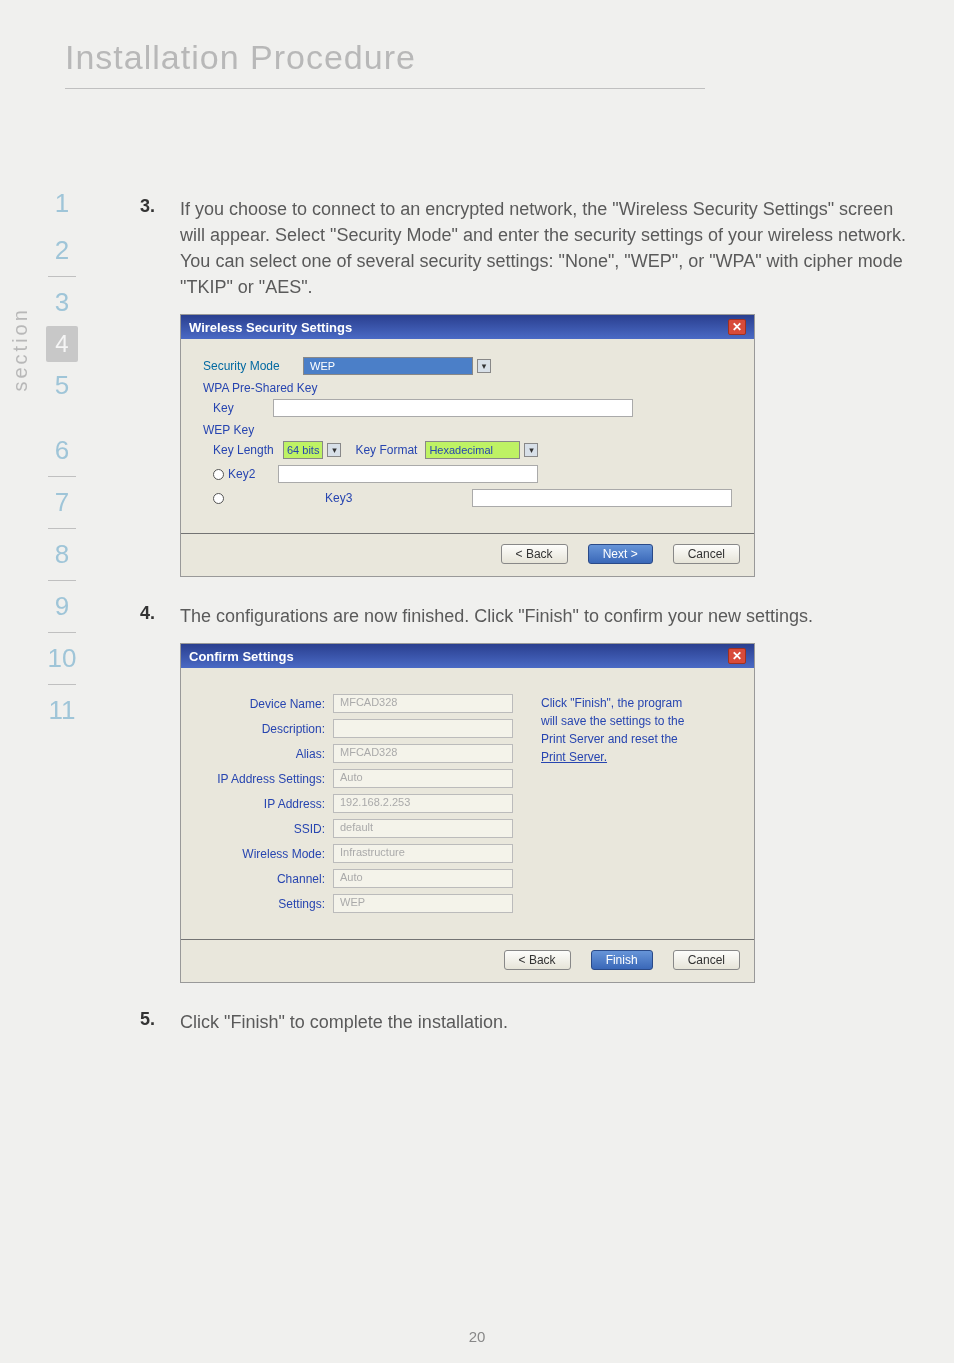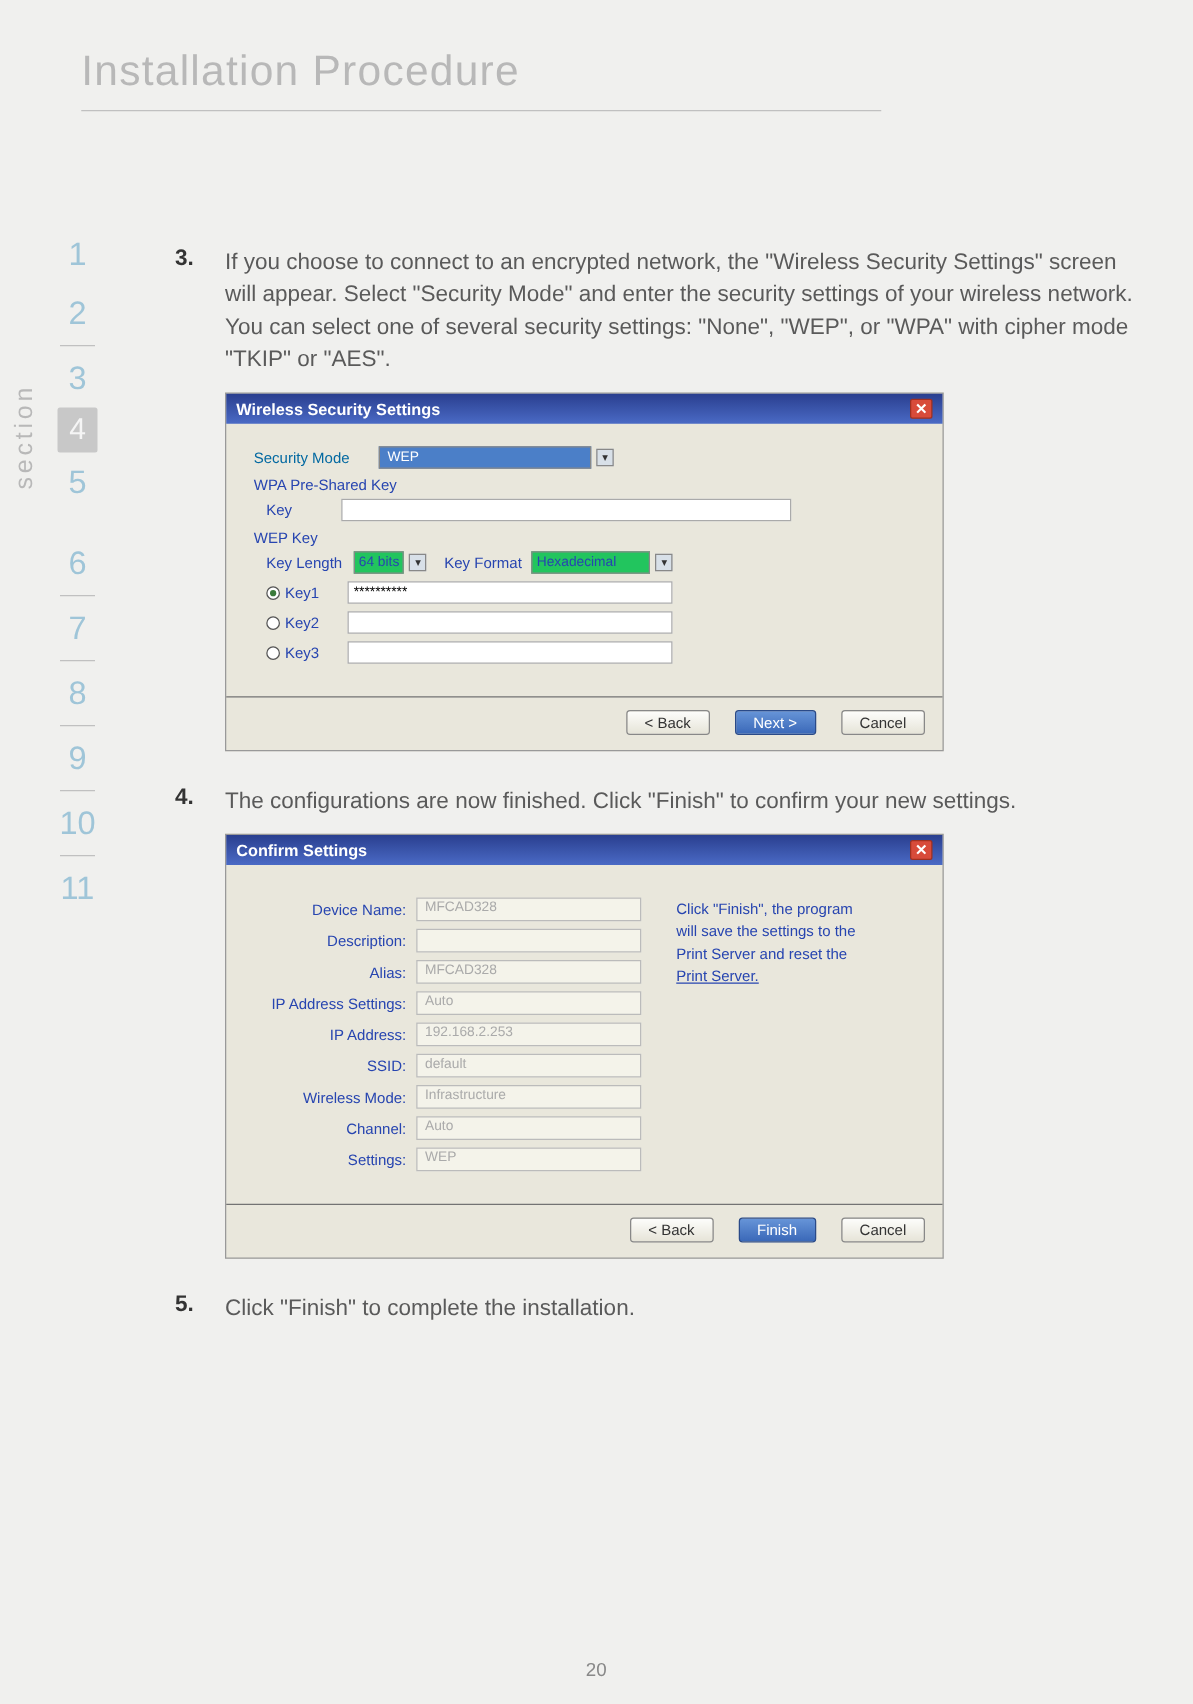--- a/index.html
+++ b/index.html
@@ -166,21 +166,21 @@
     width: 14px;
     height: 14px;
     display: inline-flex;
     align-items: center;
     justify-content: center;
     font-size: 9px;
     margin-left: 4px;
     border: 1px solid #888;
   }
   .small-select {
-    background: #22c55e;
+    background: #bef264;
     border: 1px solid #888;
     padding: 1px 3px;
     font-size: 11px;
     display: inline-flex;
     align-items: center;
     height: 18px;
   }
   .text-input {
     background: #fff;
     border: 1px solid #aaa;
@@ -311,30 +311,25 @@
             <span>64 bits</span>
           </span>
         <span class="select-arrow">▾</span>
         <span style="width:70px;margin-left:14px;">Key Format</span>
         <span class="small-select" style="width:95px;">
             <span>Hexadecimal</span>
           </span>
         <span class="select-arrow">▾</span>
       </div>
       <div class="form-row" style="padding-left:10px;">
-        <span class="radio checked"></span>
-        <span style="width:50px;">Key1</span>
-        <input class="text-input" style="width: 260px;" value="**********">
-      </div>
-      <div class="form-row" style="padding-left:10px;">
         <span class="radio"></span>
         <span style="width:50px;">Key2</span>
         <input class="text-input" style="width: 260px;">
       </div>
-      <div class="form-row" style="padding-left:10px;">
+      <div class="form-row" style="padding-left:10px;justify-content:space-between;">
         <span class="radio"></span>
         <span style="width:50px;">Key3</span>
         <input class="text-input" style="width: 260px;">
       </div>
     </div>
     <div class="dialog-buttons">
       <button class="dlg-btn">&lt; Back</button>
       <button class="dlg-btn primary">Next &gt;</button>
       <button class="dlg-btn">Cancel</button>
     </div>

